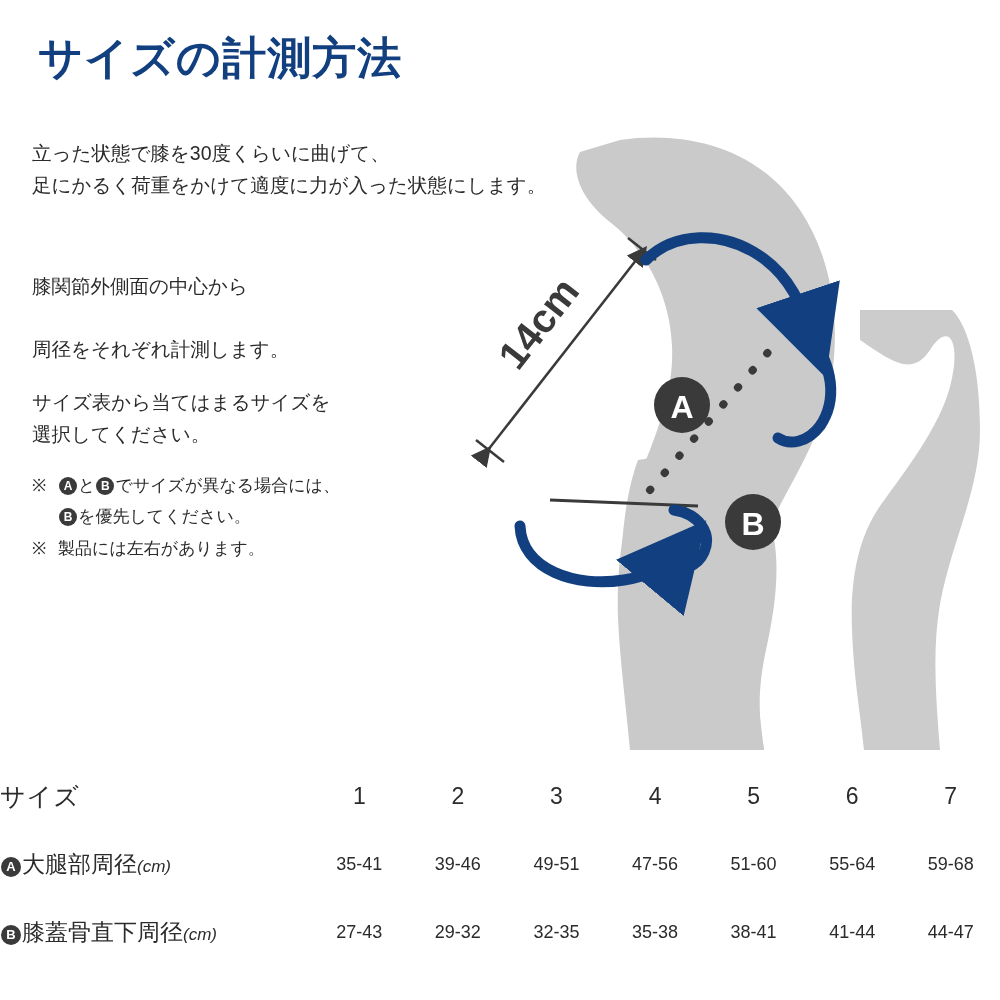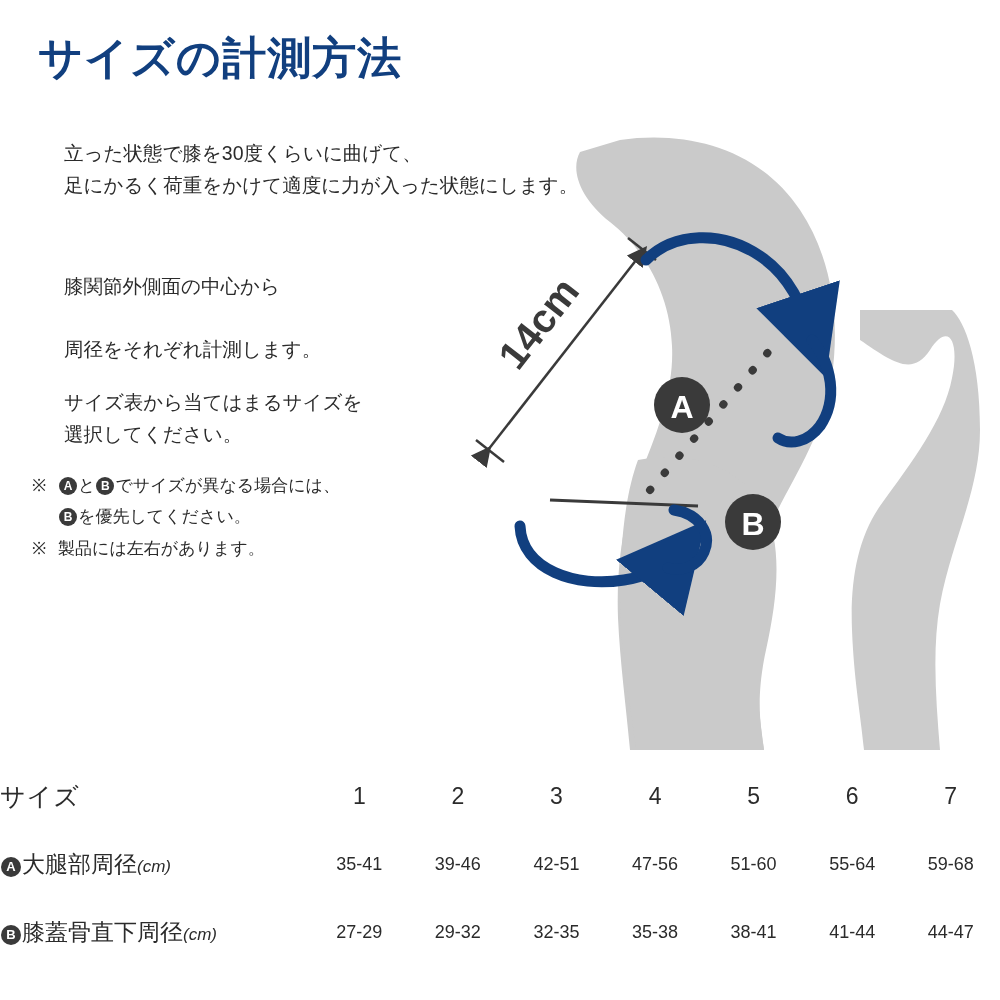--- a/index.html
+++ b/index.html
@@ -34,21 +34,20 @@
   }
 
   
   .para {
     position: absolute;
     left: 32px;
     font-size: 19.5px;
     line-height: 1.62;
     color: #2b2b2b;
     white-space: pre-line;
-    margin-left: 32px;
   }
   .para-1 { top: 138px; }
   .para-2 { top: 239px; }
   .para-3 { top: 387px; }
 
   .note-block {
     position: absolute;
     left: 32px;
     top: 470px;
     font-size: 17px;
@@ -214,30 +213,30 @@
       <div class="tcell">4</div>
       <div class="tcell">5</div>
       <div class="tcell">6</div>
       <div class="tcell">7</div>
     </div>
 
     <div class="trow">
       <div class="tlabel"><span class="cir">A</span><span>大腿部周径</span><span class="unit">(cm)</span></div>
       <div class="tcell">35-41</div>
       <div class="tcell">39-46</div>
-      <div class="tcell">42-51</div>
+      <div class="tcell">49-51</div>
       <div class="tcell">47-56</div>
       <div class="tcell">51-60</div>
       <div class="tcell">55-64</div>
       <div class="tcell">59-68</div>
     </div>
 
     <div class="trow">
       <div class="tlabel"><span class="cir">B</span><span>膝蓋骨直下周径</span><span class="unit">(cm)</span></div>
-      <div class="tcell">27-29</div>
+      <div class="tcell">27-43</div>
       <div class="tcell">29-32</div>
       <div class="tcell">32-35</div>
       <div class="tcell">35-38</div>
       <div class="tcell">38-41</div>
       <div class="tcell">41-44</div>
       <div class="tcell">44-47</div>
     </div>
   </div>
 
 </div>

